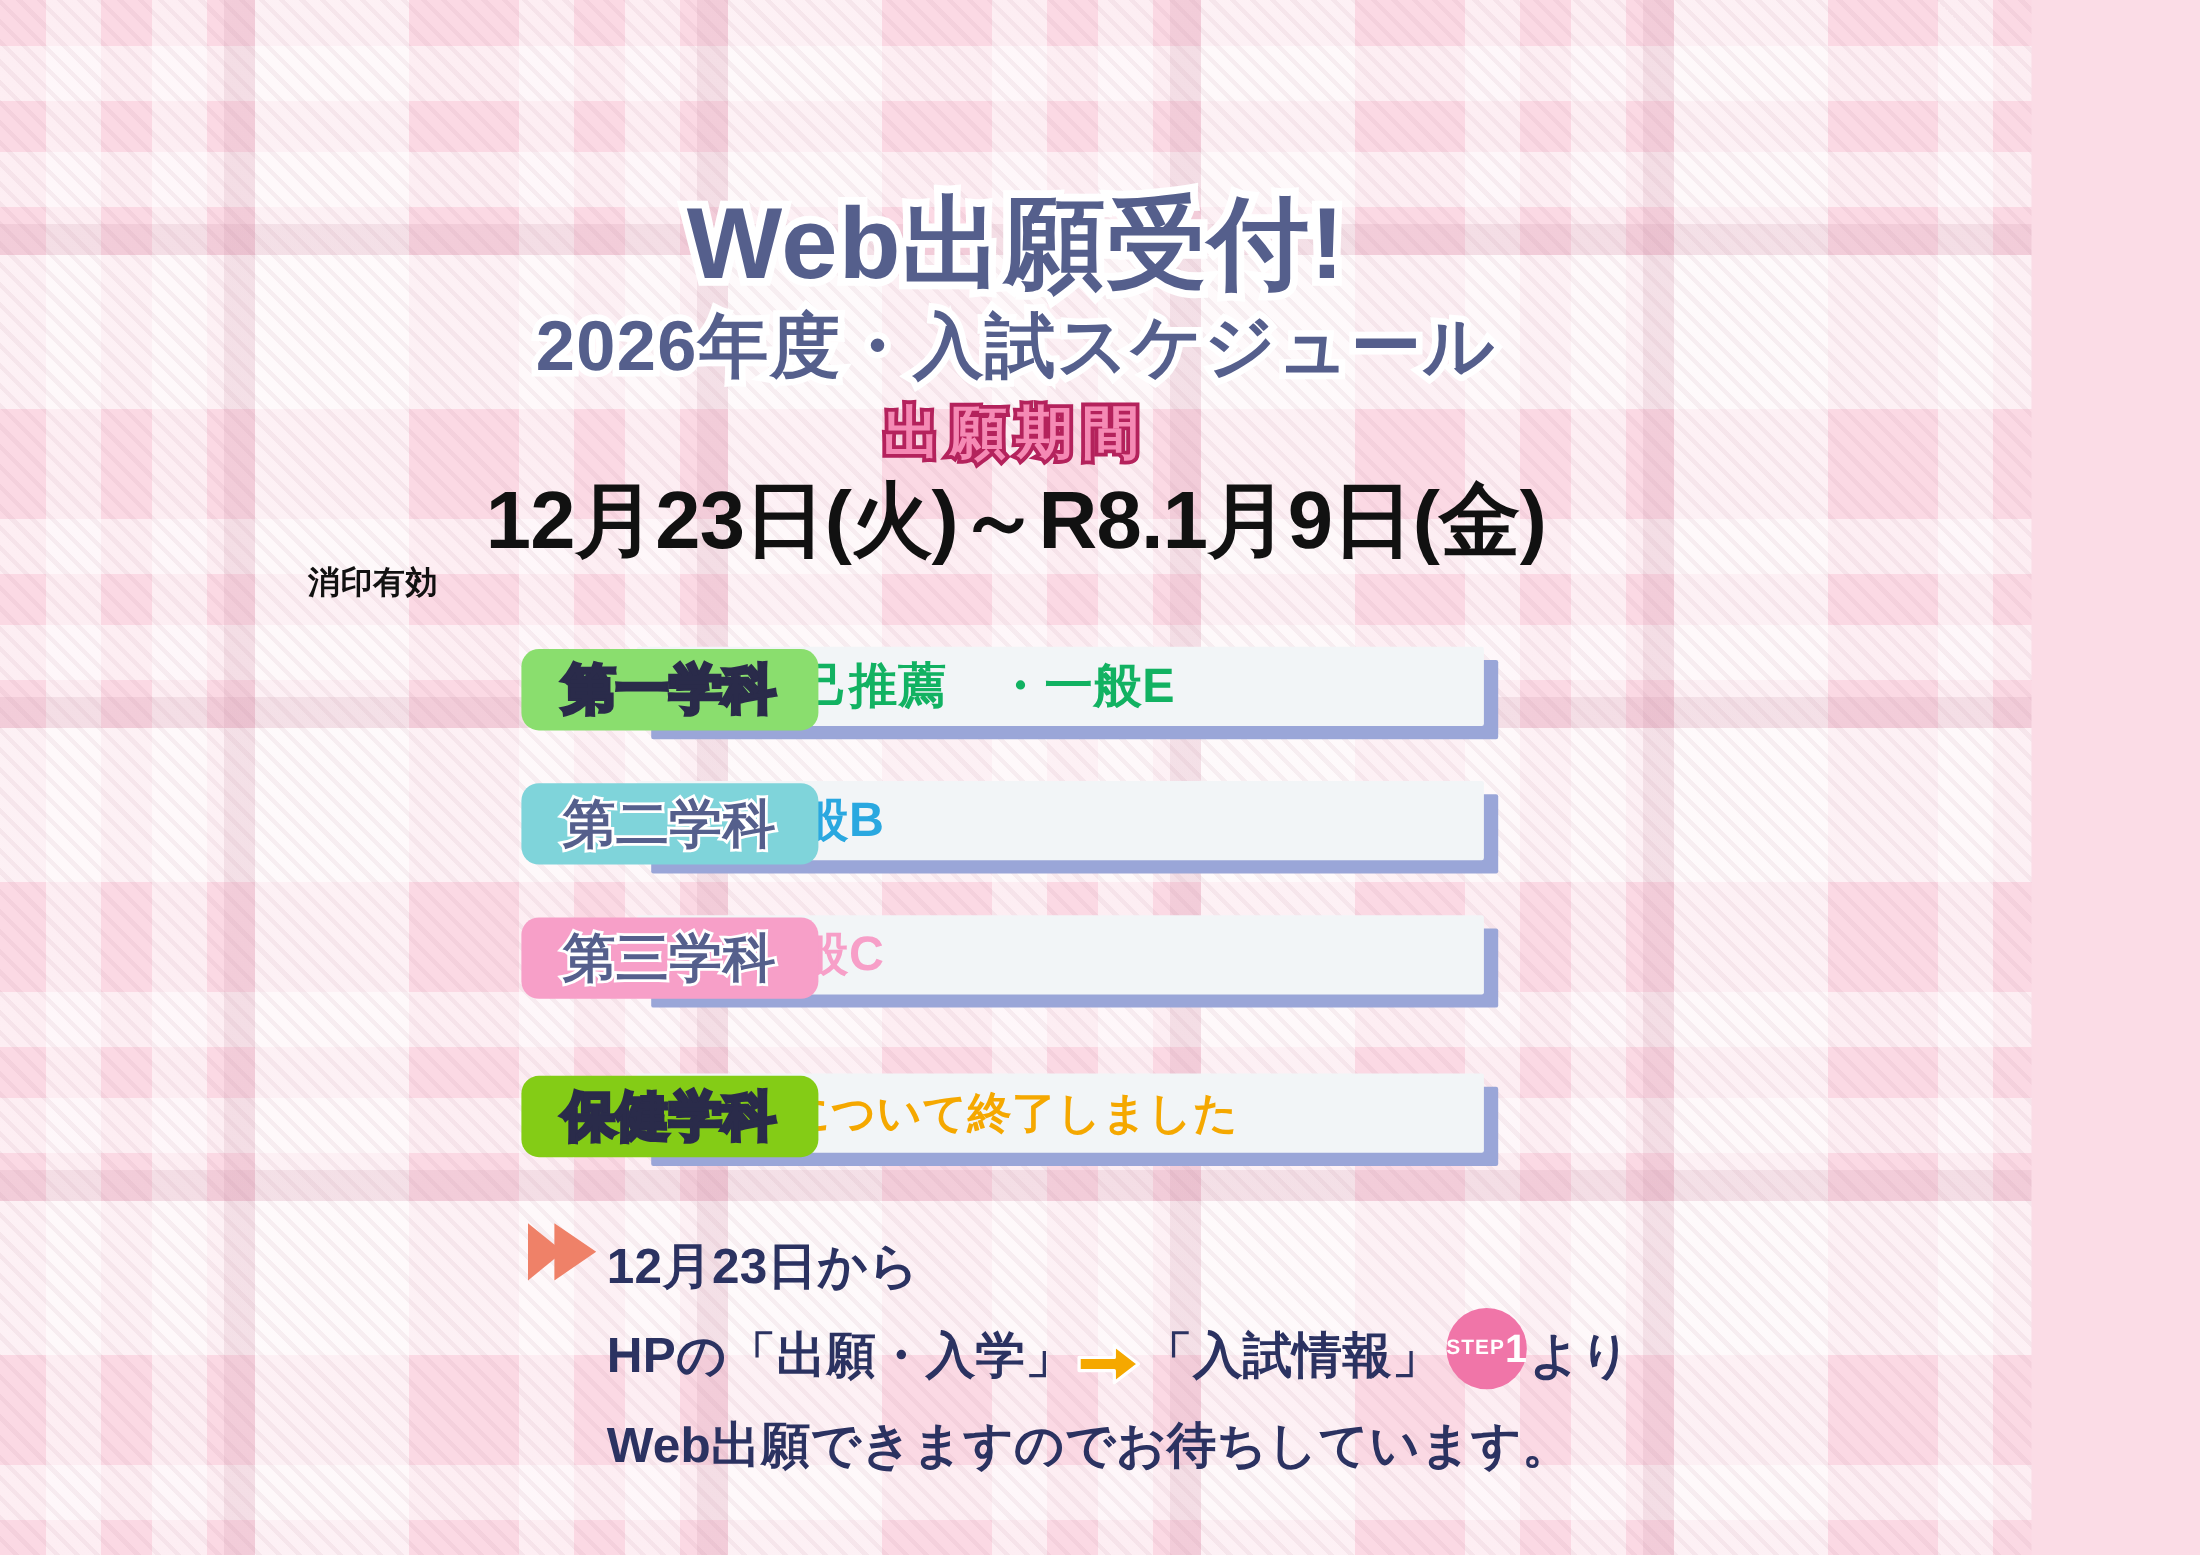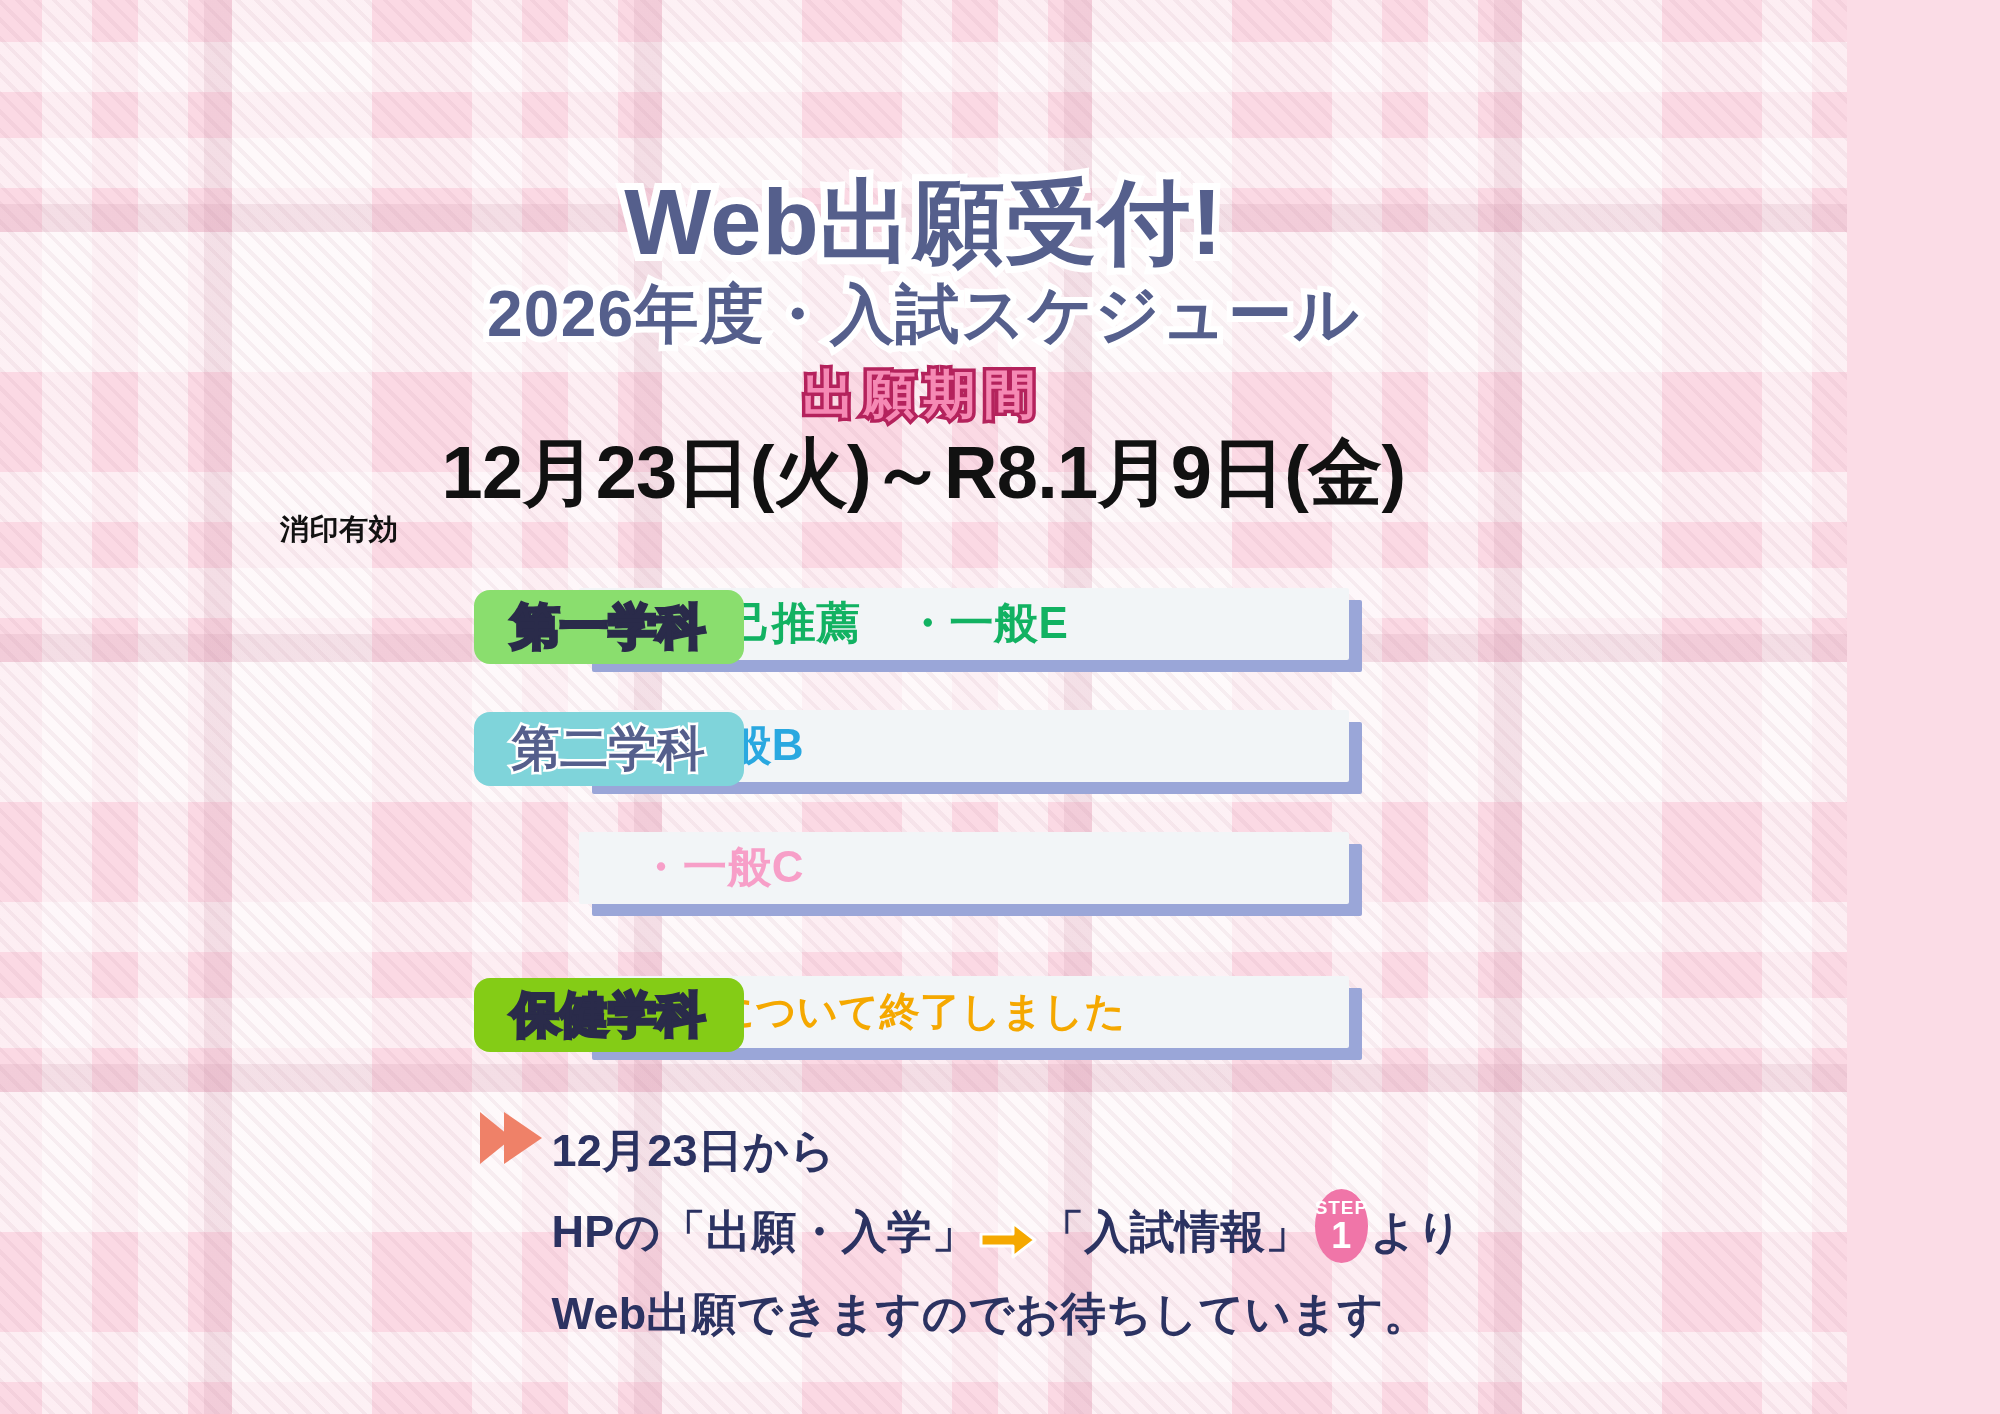--- a/index.html
+++ b/index.html
@@ -258,21 +258,21 @@
   .orange-arrow {
     display: inline-block;
     width: 58px;
     height: 40px;
     margin: 0 2px;
     position: relative;
     top: 4px;
   }
   .step-badge {
     display: inline-flex;
-    flex-direction: column;
+    flex-direction: row;
     align-items: center;
     justify-content: center;
     width: 74px;
     height: 74px;
     border-radius: 50%;
     background: #f075a8;
     color: #ffffff;
     margin: 0 2px 0 4px;
     position: relative;
     top: -6px;
@@ -322,20 +322,21 @@
         <div class="bar-shadow"></div>
         <div class="bar"></div>
         <div class="bar-text" style="color:#2aa8e0">・一般B</div>
         <div class="badge" style="background:#7fd4da">第二学科</div>
       </div>
 
       <div class="dept-row gap">
         <div class="bar-shadow"></div>
         <div class="bar"></div>
         <div class="bar-text" style="color:#f79fc8">・一般C</div>
+        <div class="badge" style="background:#f79fc8">第三学科</div>
       </div>
 
       <div class="dept-row">
         <div class="bar-shadow"></div>
         <div class="bar"></div>
         <div class="bar-text" style="color:#f5a800; font-size:40px; left:160px">募集について終了しました</div>
         <div class="badge dark-text" style="background:#84cc16">保健学科</div>
       </div>
 
     </div>

